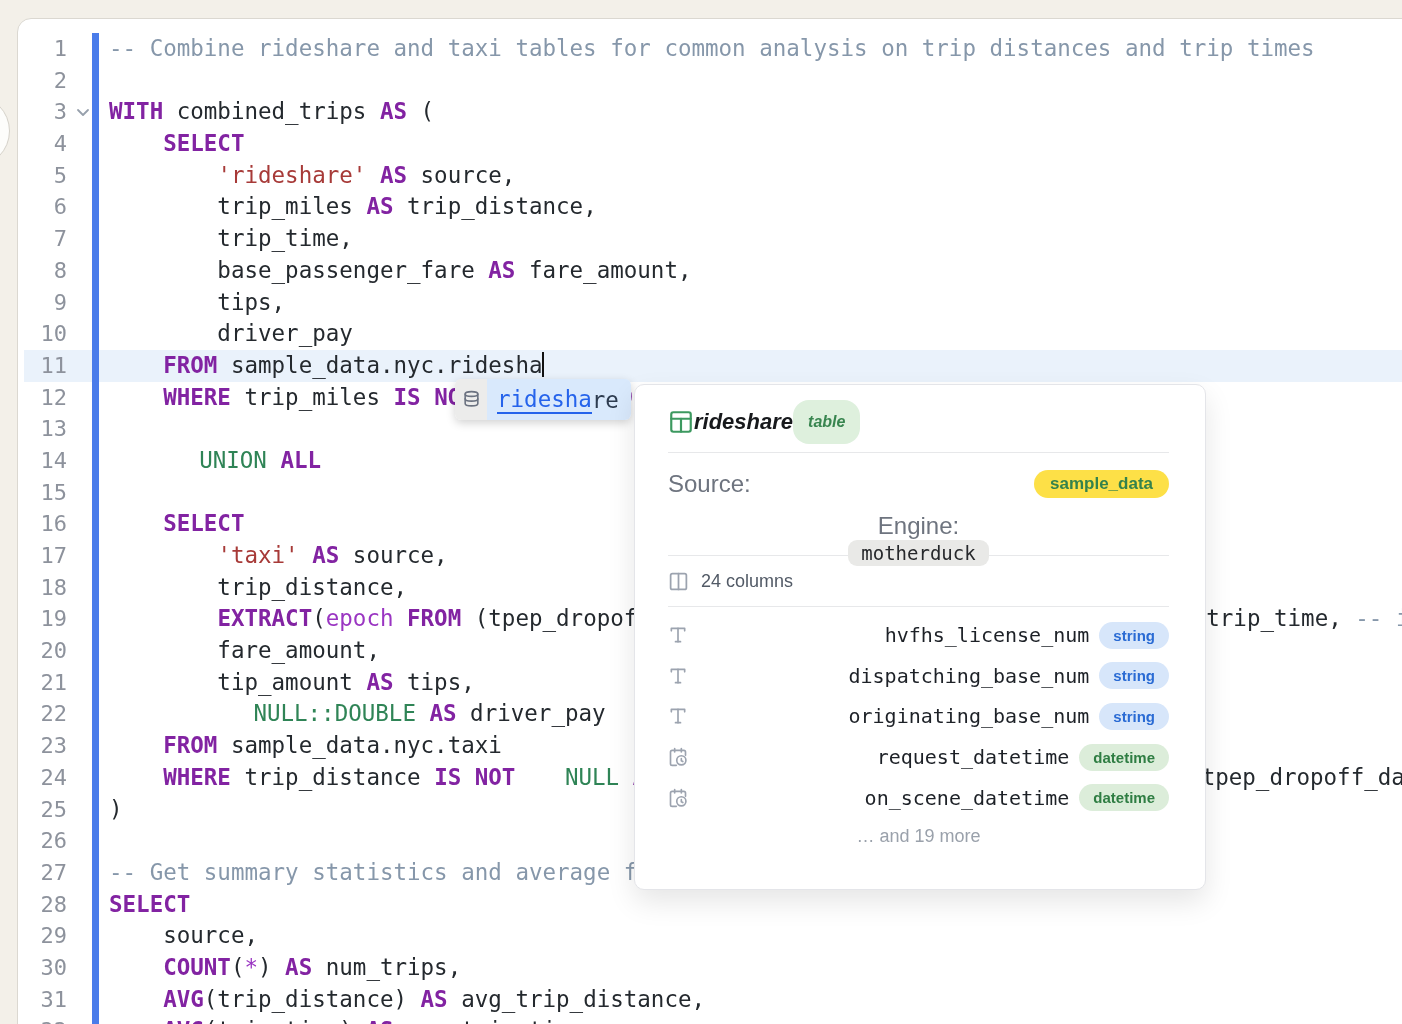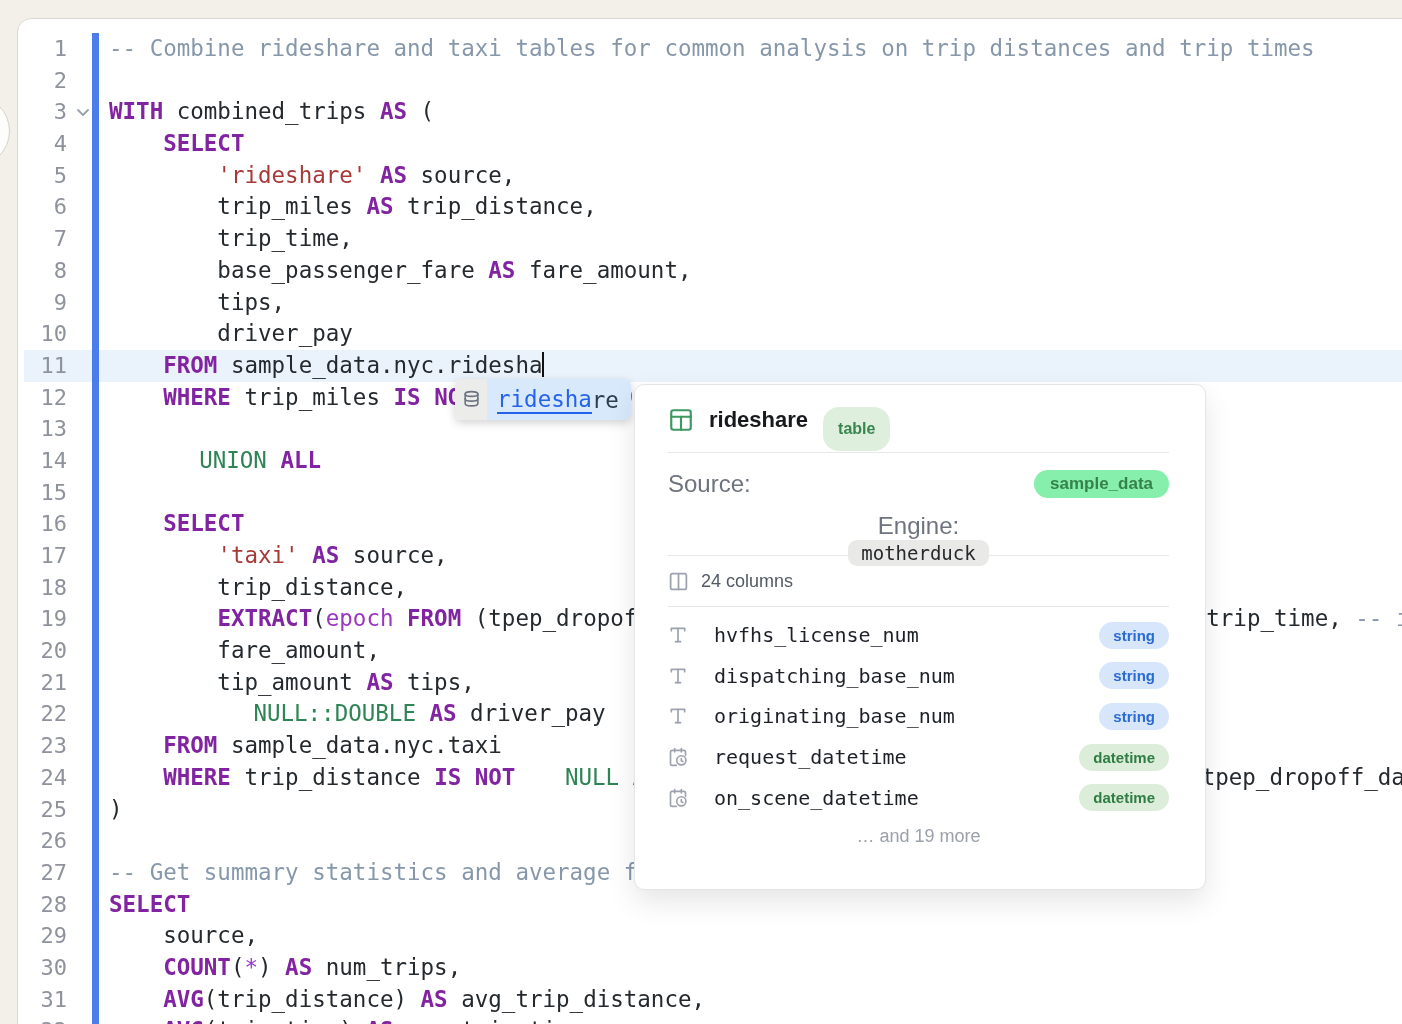--- a/index.html
+++ b/index.html
@@ -48,37 +48,37 @@
   }
   .dd-match{color:#2563eb;border-bottom:2px solid #2563eb;}
   .dd-rest{color:#2e3c50;}
   
   .popup{
     position:absolute;left:634px;top:384px;width:572px;height:506px;box-sizing:border-box;
     background:#fff;border:1px solid #e4e5e9;border-radius:10px;z-index:6;
     box-shadow:0 12px 28px rgba(0,0,0,.10);
     padding:22px 36px 0 33px;
   }
-  .pop-header{display:flex;align-items:flex-start;gap:15px;height:30px;}
+  .pop-header{display:flex;align-items:center;height:30px;font-style:italic;}
   .pop-title{font-size:22px;font-weight:bold;color:#17191c;}
   .tbl-icon{color:#3d9960;display:flex;}
   .gray-icon{color:#9ca3af;display:flex;}
   .pill{border-radius:16px;font-weight:bold;display:inline-block;}
   .pill.table-badge{background:#def0dd;color:#38854f;font-size:16px;padding:13px 15px;}
   .divider{border:none;border-top:1px solid #e7e8ea;margin:0;}
   .d1{margin-top:15px;} .d2{margin-top:15px;} .d3{margin-top:12px;}
   .info-row{display:flex;justify-content:space-between;align-items:center;}
   .ir1{margin-top:16px;height:30px;} .ir2{margin-top:13px;height:28px;flex-direction:column;}
   .info-label{font-size:24px;color:#6e747f;}
-  .pill.green{background:#86efac;color:#35824c;font-size:17px;padding:4px 16px;border-radius:15px;}
+  .pill.green{background:#fde047;color:#35824c;font-size:17px;padding:4px 16px;border-radius:15px;}
   .pill.gray{background:#e9e9e7;color:#26282b;font-family:"DejaVu Sans Mono",monospace;
              font-size:19px;font-weight:normal;padding:2px 13px;border-radius:9px;}
   .cols-head{display:flex;align-items:center;gap:12px;color:#525a66;font-size:18px;height:26px;margin-top:12px;}
   .col-list{margin-top:8px;}
-  .col-row{display:flex;align-items:center;height:40.6px;gap:26px;}
+  .col-row{display:flex;align-items:center;height:40.6px;gap:10px;text-align:right;}
   .col-name{font-family:"DejaVu Sans Mono",monospace;font-size:20px;color:#1d2127;flex:1;}
   .type-pill{font-size:15px;font-weight:bold;padding:5px 14px;border-radius:14px;}
   .type-pill.string{background:#d7e6fa;color:#2a6bd4;}
   .type-pill.datetime{background:#dcedda;color:#2f7d43;}
   .more{text-align:center;color:#9aa1ab;font-size:18px;margin-top:8px;}
 </style>
 </head>
 <body>
 
 <div class="edge-circle"></div>

